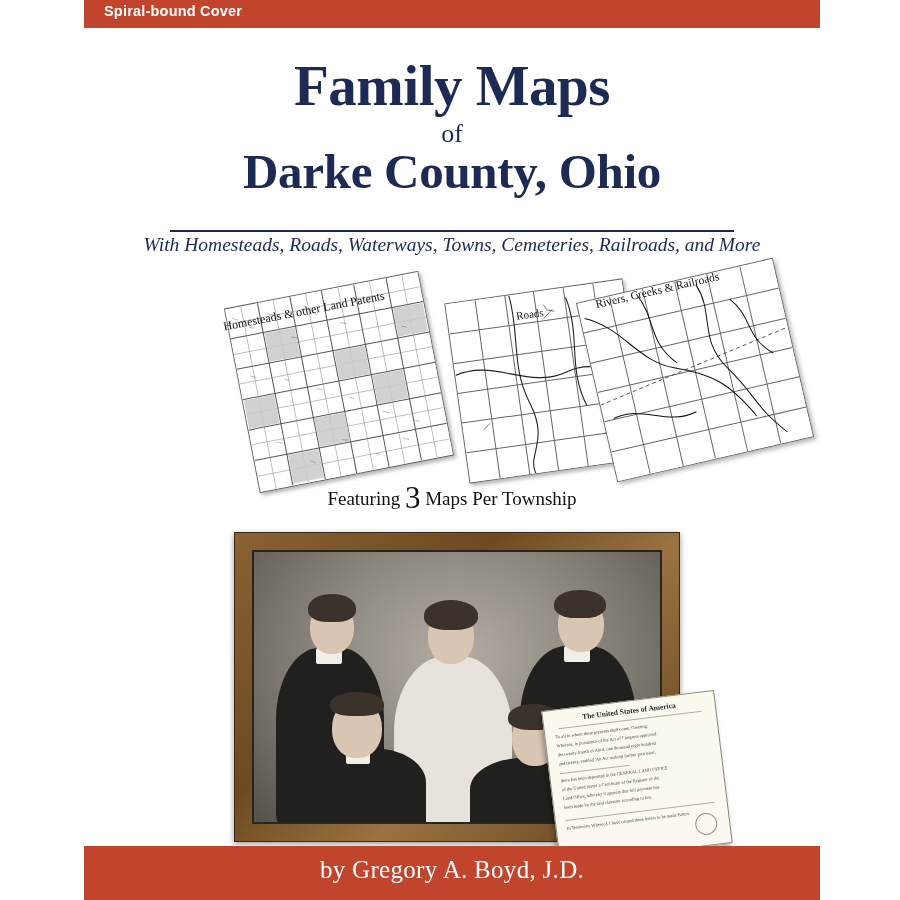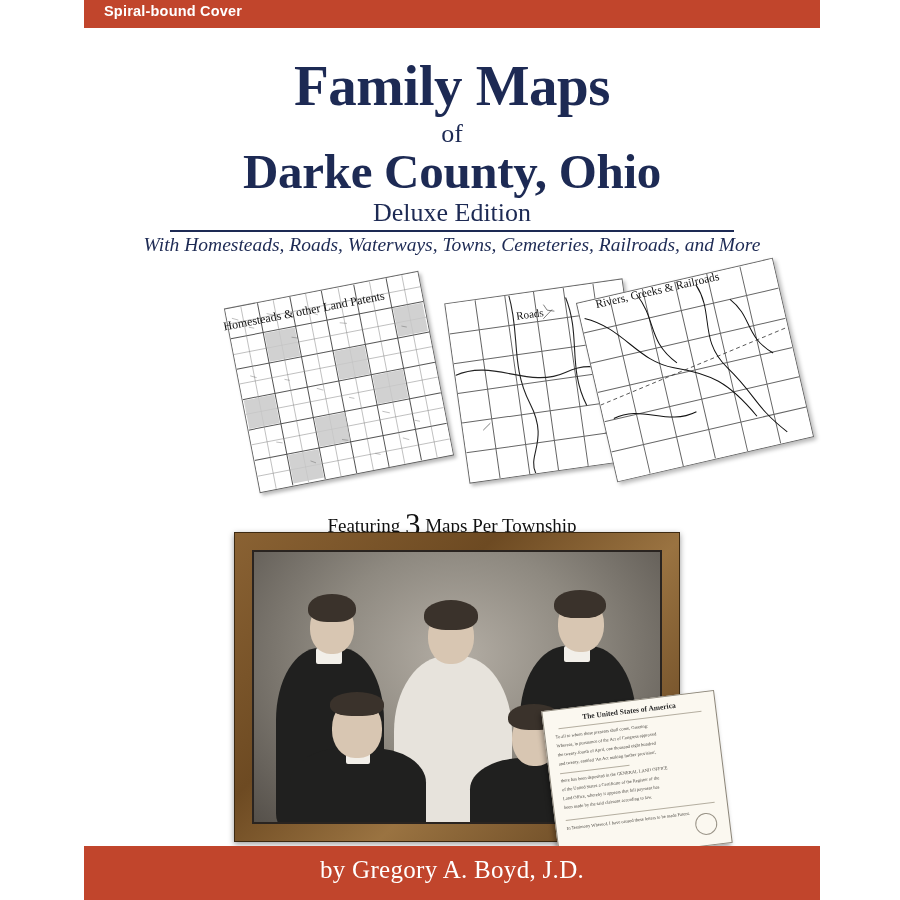--- a/index.html
+++ b/index.html
@@ -177,21 +177,21 @@
     white-space: nowrap;
     font-family: "Liberation Serif", serif;
   }
   .cap-a { left: 78px; top: 38px; transform: rotate(-11deg); font-size: 12px; }
   .cap-b { left: 372px; top: 42px; transform: rotate(-8deg); font-size: 11px; }
   .cap-c { left: 450px; top: 18px; transform: rotate(-13deg); font-size: 11.5px; }
 
   .featuring {
     position: absolute;
     left: 0;
-    top: 479px;
+    top: 452px;
     width: 736px;
     text-align: center;
     font-size: 19px;
     color: #111;
   }
   .featuring .big3 {
     font-size: 31px;
     vertical-align: -3px;
   }
   
@@ -301,21 +301,20 @@
 <div class="book-cover">
 
   <div class="top-band"></div>
   <div class="spiral-label">Spiral-bound Cover</div>
 
   <div class="cover-body">
 
     <div class="title-main">Family Maps</div>
     <div class="title-of">of</div>
     <div class="title-sub">Darke County, Ohio</div>
-    <div class="title-edition">Deluxe Edition</div>
     <div class="rule"></div>
     <div class="tagline">With Homesteads, Roads, Waterways, Towns, Cemeteries, Railroads, and More</div>
 
     <div class="maps-area">
 
       <div class="map-card map-a">
         <svg class="map-grid" viewBox="0 0 196 186" preserveAspectRatio="none">
           <rect x="0" y="0" width="196" height="186" fill="#ffffff"></rect>
           <g stroke="#555" stroke-width="1" fill="none">
             <path d="M0 30 H196 M0 61 H196 M0 92 H196 M0 123 H196 M0 154 H196"></path>

